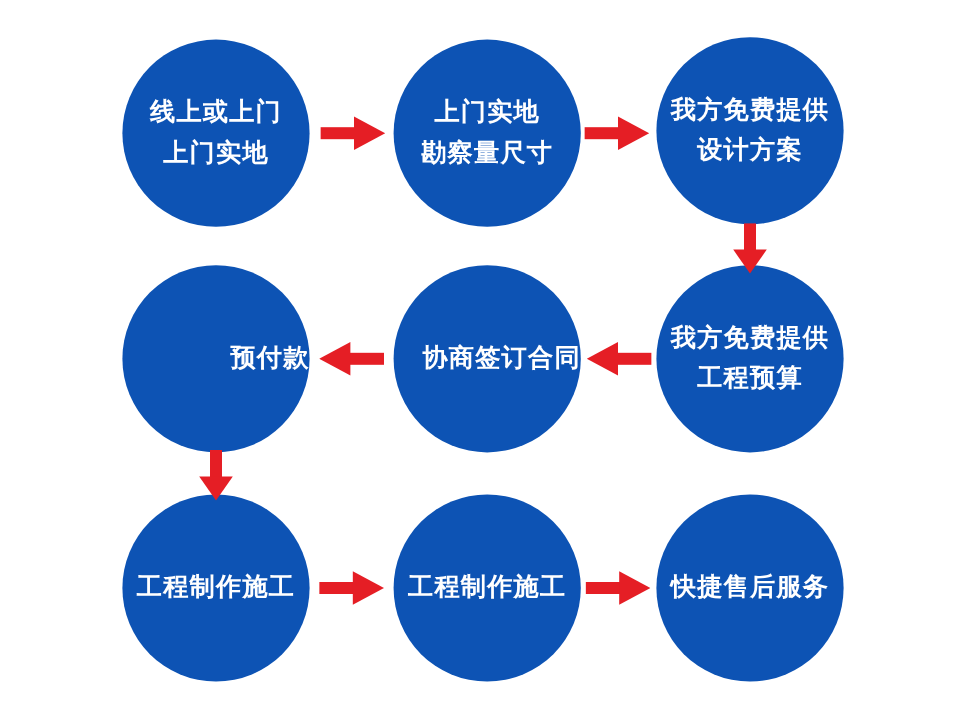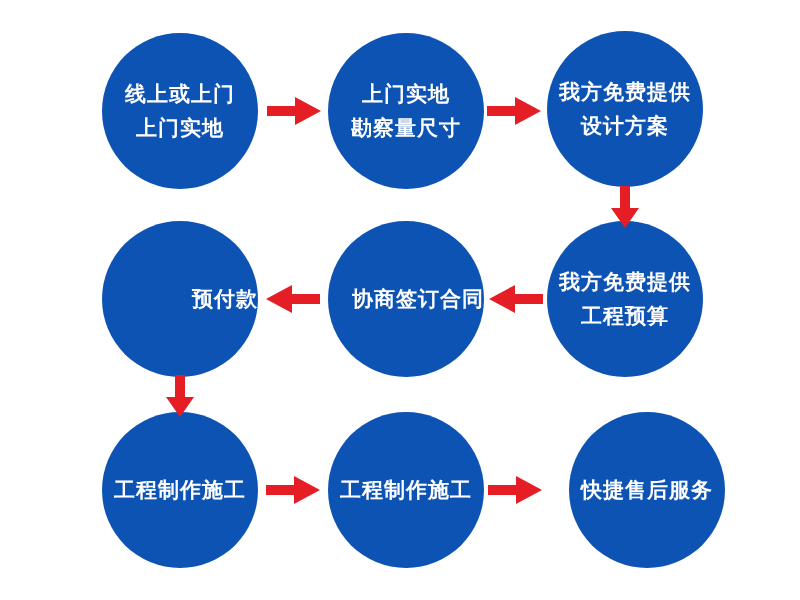--- a/index.html
+++ b/index.html
@@ -37,21 +37,21 @@
     white-space: nowrap;
   }
   .pos-r1c1 { left: 102px; top: 33px; }
   .pos-r1c2 { left: 328px; top: 33px; }
   .pos-r1c3 { left: 547px; top: 31px; }
   .pos-r2c3 { left: 547px; top: 221px; }
   .pos-r2c2 { left: 328px; top: 221px; align-items: flex-end; }
   .pos-r2c1 { left: 102px; top: 221px; align-items: flex-end; }
   .pos-r3c1 { left: 102px; top: 412px; }
   .pos-r3c2 { left: 328px; top: 412px; }
-  .pos-r3c3 { left: 569px; top: 412px; }
+  .pos-r3c3 { left: 547px; top: 412px; }
   .arrow { position: absolute; display: block; }
   .arrow svg { display: block; }
   .arrow rect, .arrow polygon { fill: var(--arrow); }
   .a1 { left: 267px; top: 96px; }
   .a2 { left: 487px; top: 96px; }
   .a3 { left: 610px; top: 186px; }
   .a4 { left: 489px; top: 284px; }
   .a5 { left: 266px; top: 284px; }
   .a6 { left: 165px; top: 375px; }
   .a7 { left: 266px; top: 475px; }

